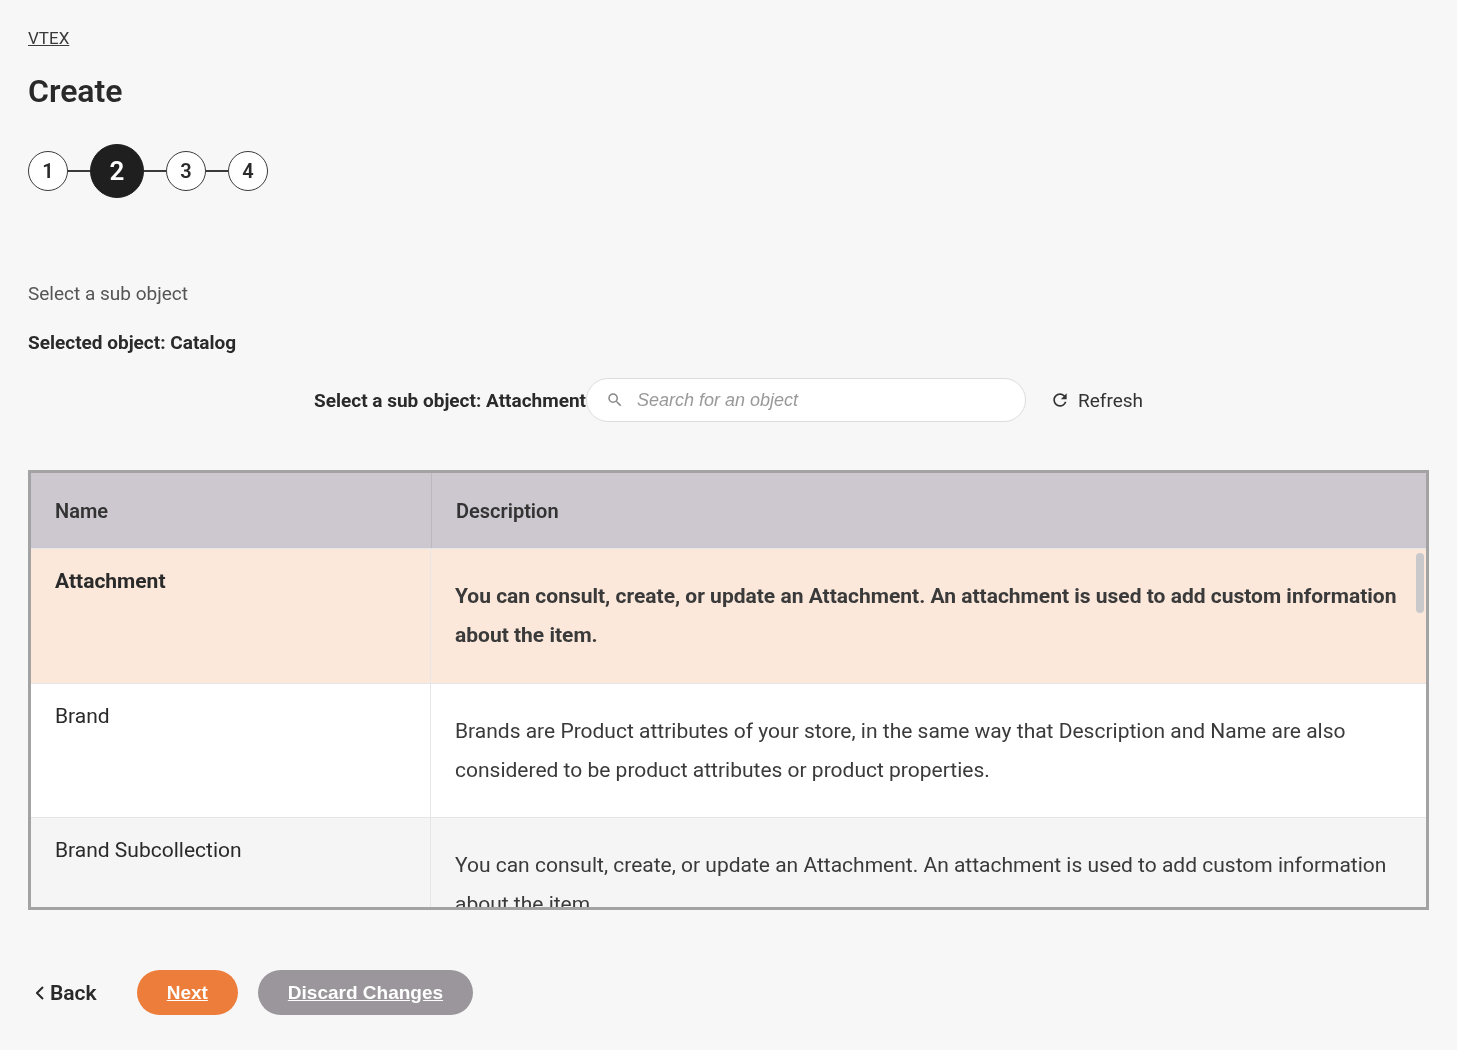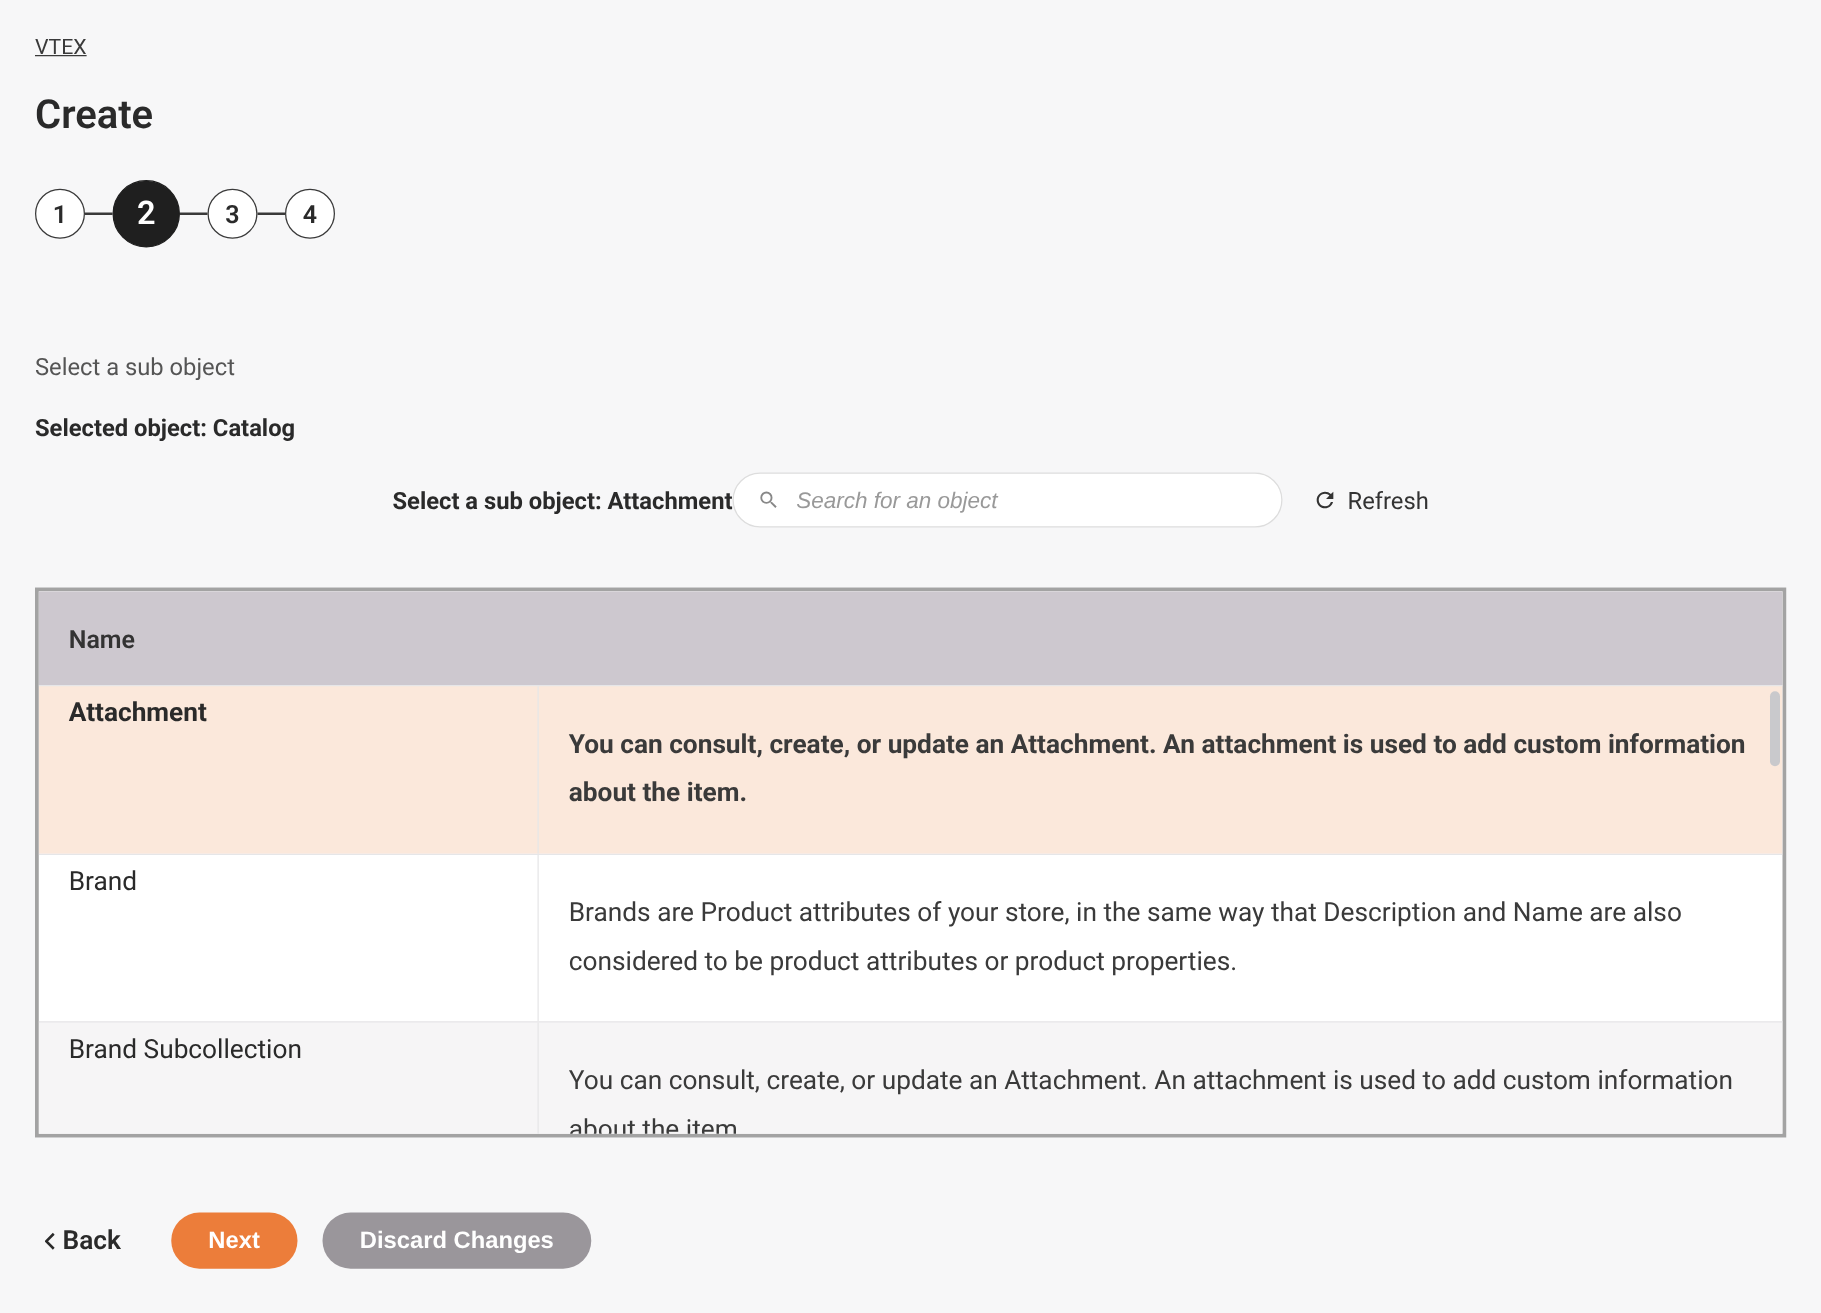--- a/index.html
+++ b/index.html
@@ -133,21 +133,21 @@
   .trow {
     display: flex;
     min-height: 120px;
     border-top: 1px solid #e6e6e8;
     cursor: pointer;
   }
   .trow.selected { background: #fbe8db; }
   .trow.alt { background: #f6f5f6; }
   .cell-name {
     width: 400px;
-    padding: 10px 24px;
+    padding: 20px 24px;
     font-size: 21px;
     color: #2a2a2a;
     border-right: 1px solid #e6e6e8;
   }
   .trow.selected .cell-name { font-weight: 700; }
   .cell-desc {
     flex: 1;
     padding: 28px 24px;
     font-size: 21px;
     color: #3a3a3a;
@@ -182,20 +182,21 @@
   }
   .back-link svg { width: 8px; height: 14px; stroke: #2a2a2a; fill: none; stroke-width: 2;}
   .btn {
     height: 45px;
     padding: 0 30px;
     border-radius: 23px;
     border: none;
     font-size: 19px;
     font-weight: 600;
     cursor: pointer;
+    text-decoration: underline;
   }
   .btn-primary { background: #ec7d3a; color: #fff; }
   .btn-secondary { background: #9a969b; color: #fff; }
 </style>
 </head>
 <body>
 
 
 
 <a class="breadcrumb" href="#">VTEX</a>
@@ -230,20 +231,21 @@
           <path d="M17.65 6.35A7.958 7.958 0 0012 4c-4.42 0-8 3.58-8 8s3.58 8 8 8c3.73 0 6.84-2.55 7.73-6h-2.08A5.99 5.99 0 0112 18c-3.31 0-6-2.69-6-6s2.69-6 6-6c1.66 0 3.14.69 4.22 1.78L13 11h7V4l-2.35 2.35z"></path>
         </svg>
       <span>Refresh</span>
     </div>
   </div>
 </div>
 
 <div class="table-wrap">
   <div class="thead">
     <div class="col-name">Name</div>
+    <div class="col-desc">Description</div>
   </div>
   <div class="trow selected">
     <div class="cell-name">Attachment</div>
     <div class="cell-desc">You can consult, create, or update an Attachment. An attachment is used to add custom information about the item.</div>
   </div>
   <div class="trow">
     <div class="cell-name">Brand</div>
     <div class="cell-desc">Brands are Product attributes of your store, in the same way that Description and Name are also considered to be product attributes or product properties.</div>
   </div>
   <div class="trow alt">

